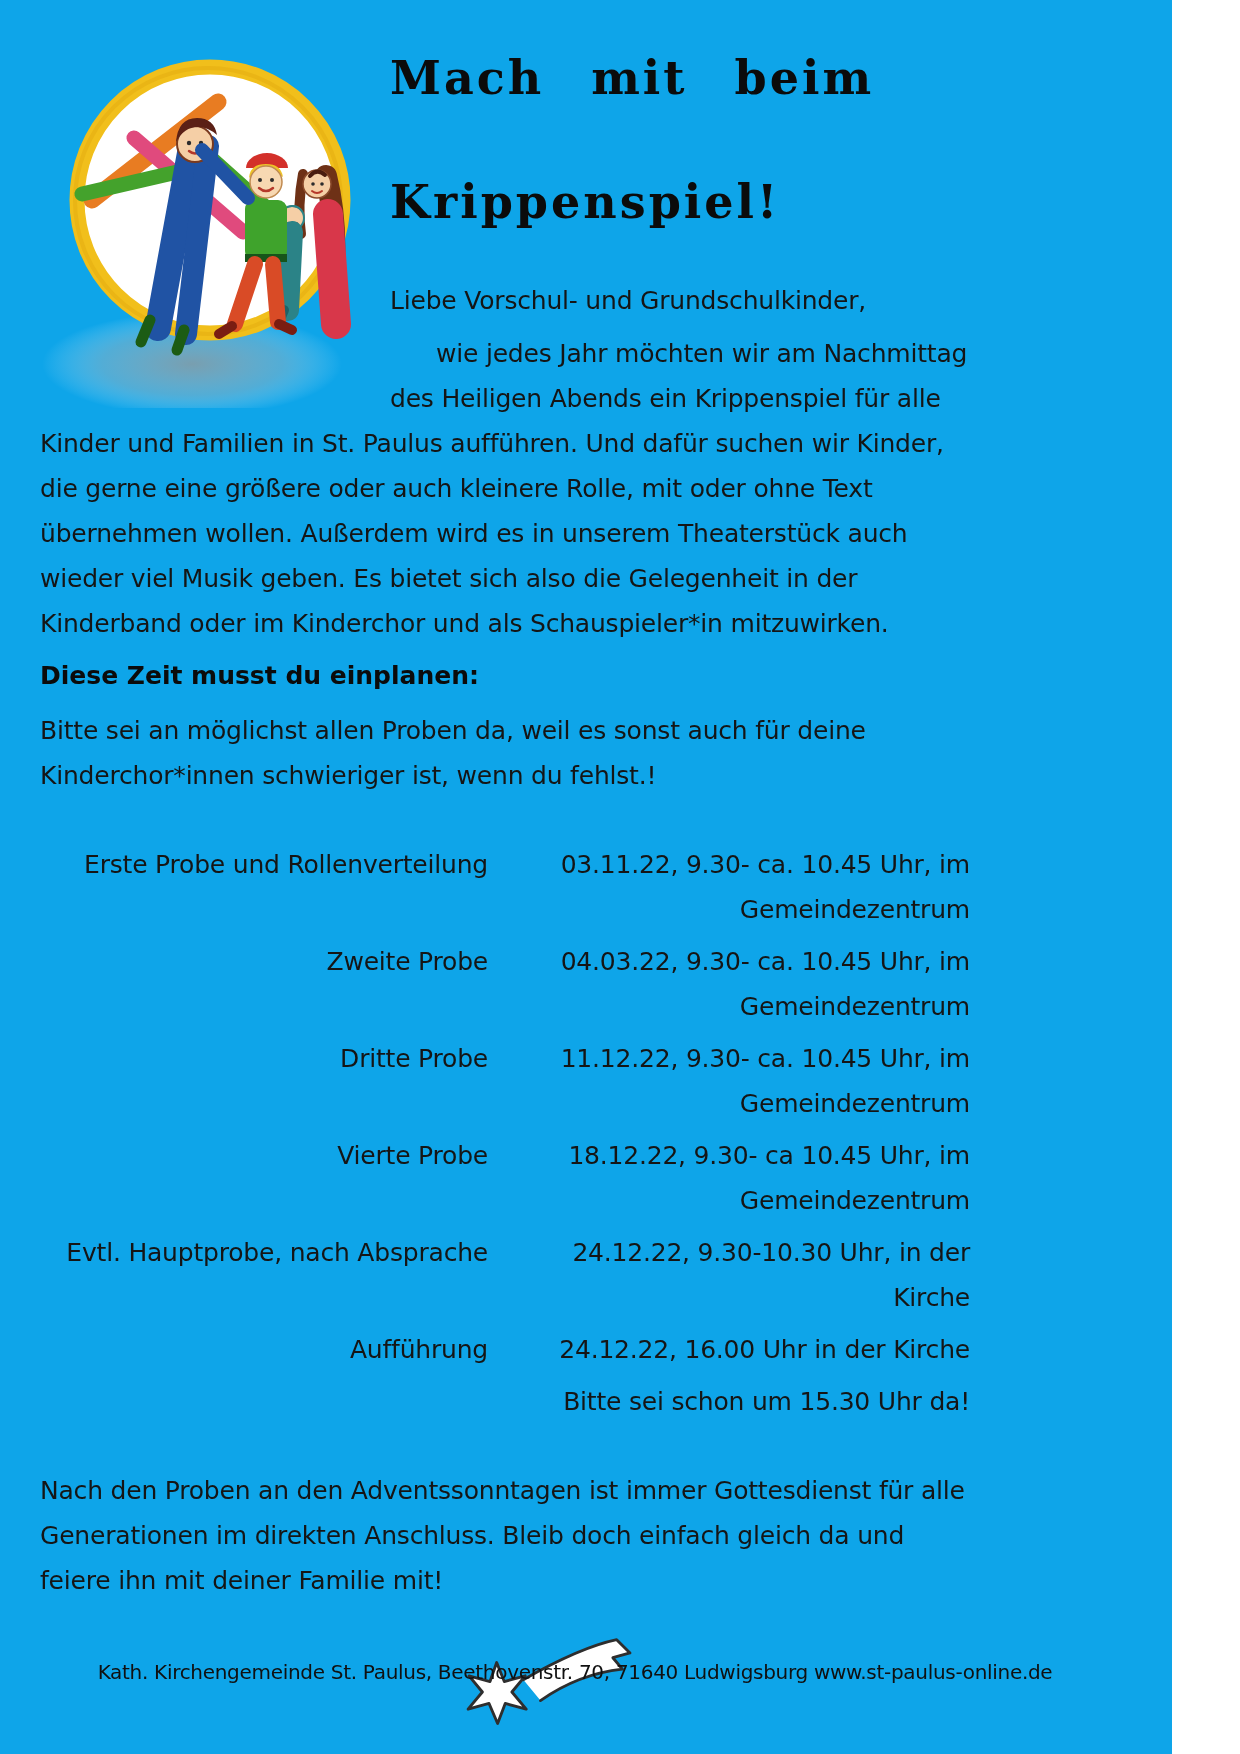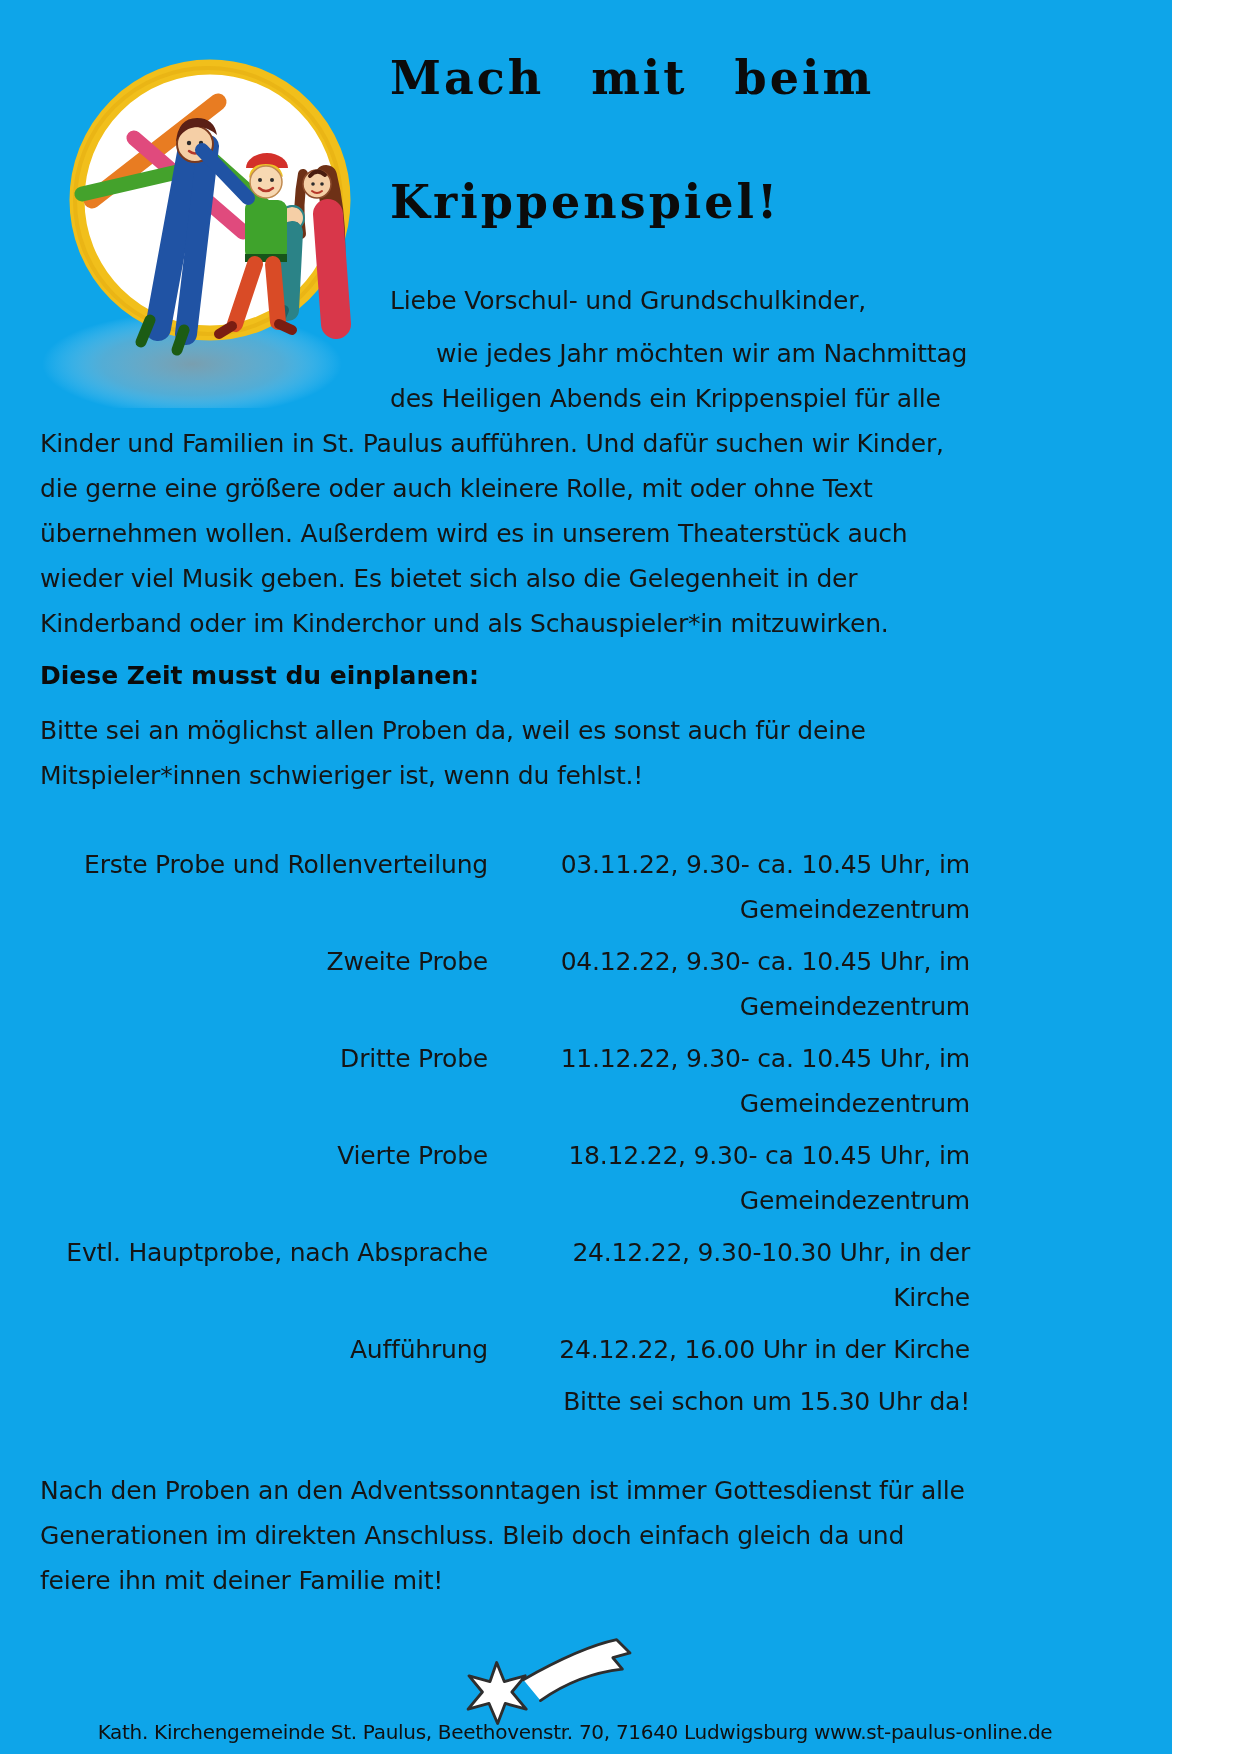--- a/index.html
+++ b/index.html
@@ -44,21 +44,21 @@
 
   .schedule { margin-top:44px;text-align:right; }
   .srow { display:grid; grid-template-columns:448px 1fr; margin-bottom:7px; }
 
   .closing { margin-top:44px; }
 
   .nativity { margin-top:22px; margin-left:350px; width:400px; }
   .nativity svg { display:block; }
 
   .footer {
-    position:absolute; top:1720px; left:0; width:100%;
+    position:absolute; top:1660px; left:0; width:100%;
     text-align:center; padding-right:22px;
     font-size:20px; letter-spacing:-0.3px; color:#101010;
   }
 </style>
 </head>
 <body>
 
 <div class="page">
   <div class="content">
 
@@ -132,30 +132,30 @@
       <span class="t1">Mach mit beim</span>
       <span class="t2">Krippenspiel!</span>
     </h1>
 
     <p class="greeting">Liebe Vorschul- und Grundschulkinder,</p>
 
     <p class="intro">wie jedes Jahr möchten wir am Nachmittag des Heiligen Abends ein Krippenspiel für alle Kinder und Familien in St. Paulus aufführen. Und dafür suchen wir Kinder, die gerne eine größere oder auch kleinere Rolle, mit oder ohne Text übernehmen wollen. Außerdem wird es in unserem Theaterstück auch wieder viel Musik geben. Es bietet sich also die Gelegenheit in der Kinderband oder im Kinderchor und als Schauspieler*in mitzuwirken.</p>
 
     <h2 class="section-heading">Diese Zeit musst du einplanen:</h2>
 
-    <p class="note">Bitte sei an möglichst allen Proben da, weil es sonst auch für deine Mitspieler*innen schwieriger ist, wenn du fehlst.!</p>
+    <p class="note">Bitte sei an möglichst allen Proben da, weil es sonst auch für deine Kinderchor*innen schwieriger ist, wenn du fehlst.!</p>
 
     <div class="schedule">
         <div class="srow">
         <div class="c1">Erste Probe und Rollenverteilung</div>
         <div class="c2">03.11.22, 9.30- ca. 10.45 Uhr, im Gemeindezentrum</div>
       </div>
         <div class="srow">
         <div class="c1">Zweite Probe</div>
-        <div class="c2">04.12.22, 9.30- ca. 10.45 Uhr, im Gemeindezentrum</div>
+        <div class="c2">04.03.22, 9.30- ca. 10.45 Uhr, im Gemeindezentrum</div>
       </div>
         <div class="srow">
         <div class="c1">Dritte Probe</div>
         <div class="c2">11.12.22, 9.30- ca. 10.45 Uhr, im Gemeindezentrum</div>
       </div>
         <div class="srow">
         <div class="c1">Vierte Probe</div>
         <div class="c2">18.12.22, 9.30- ca 10.45 Uhr, im Gemeindezentrum</div>
       </div>
         <div class="srow">

